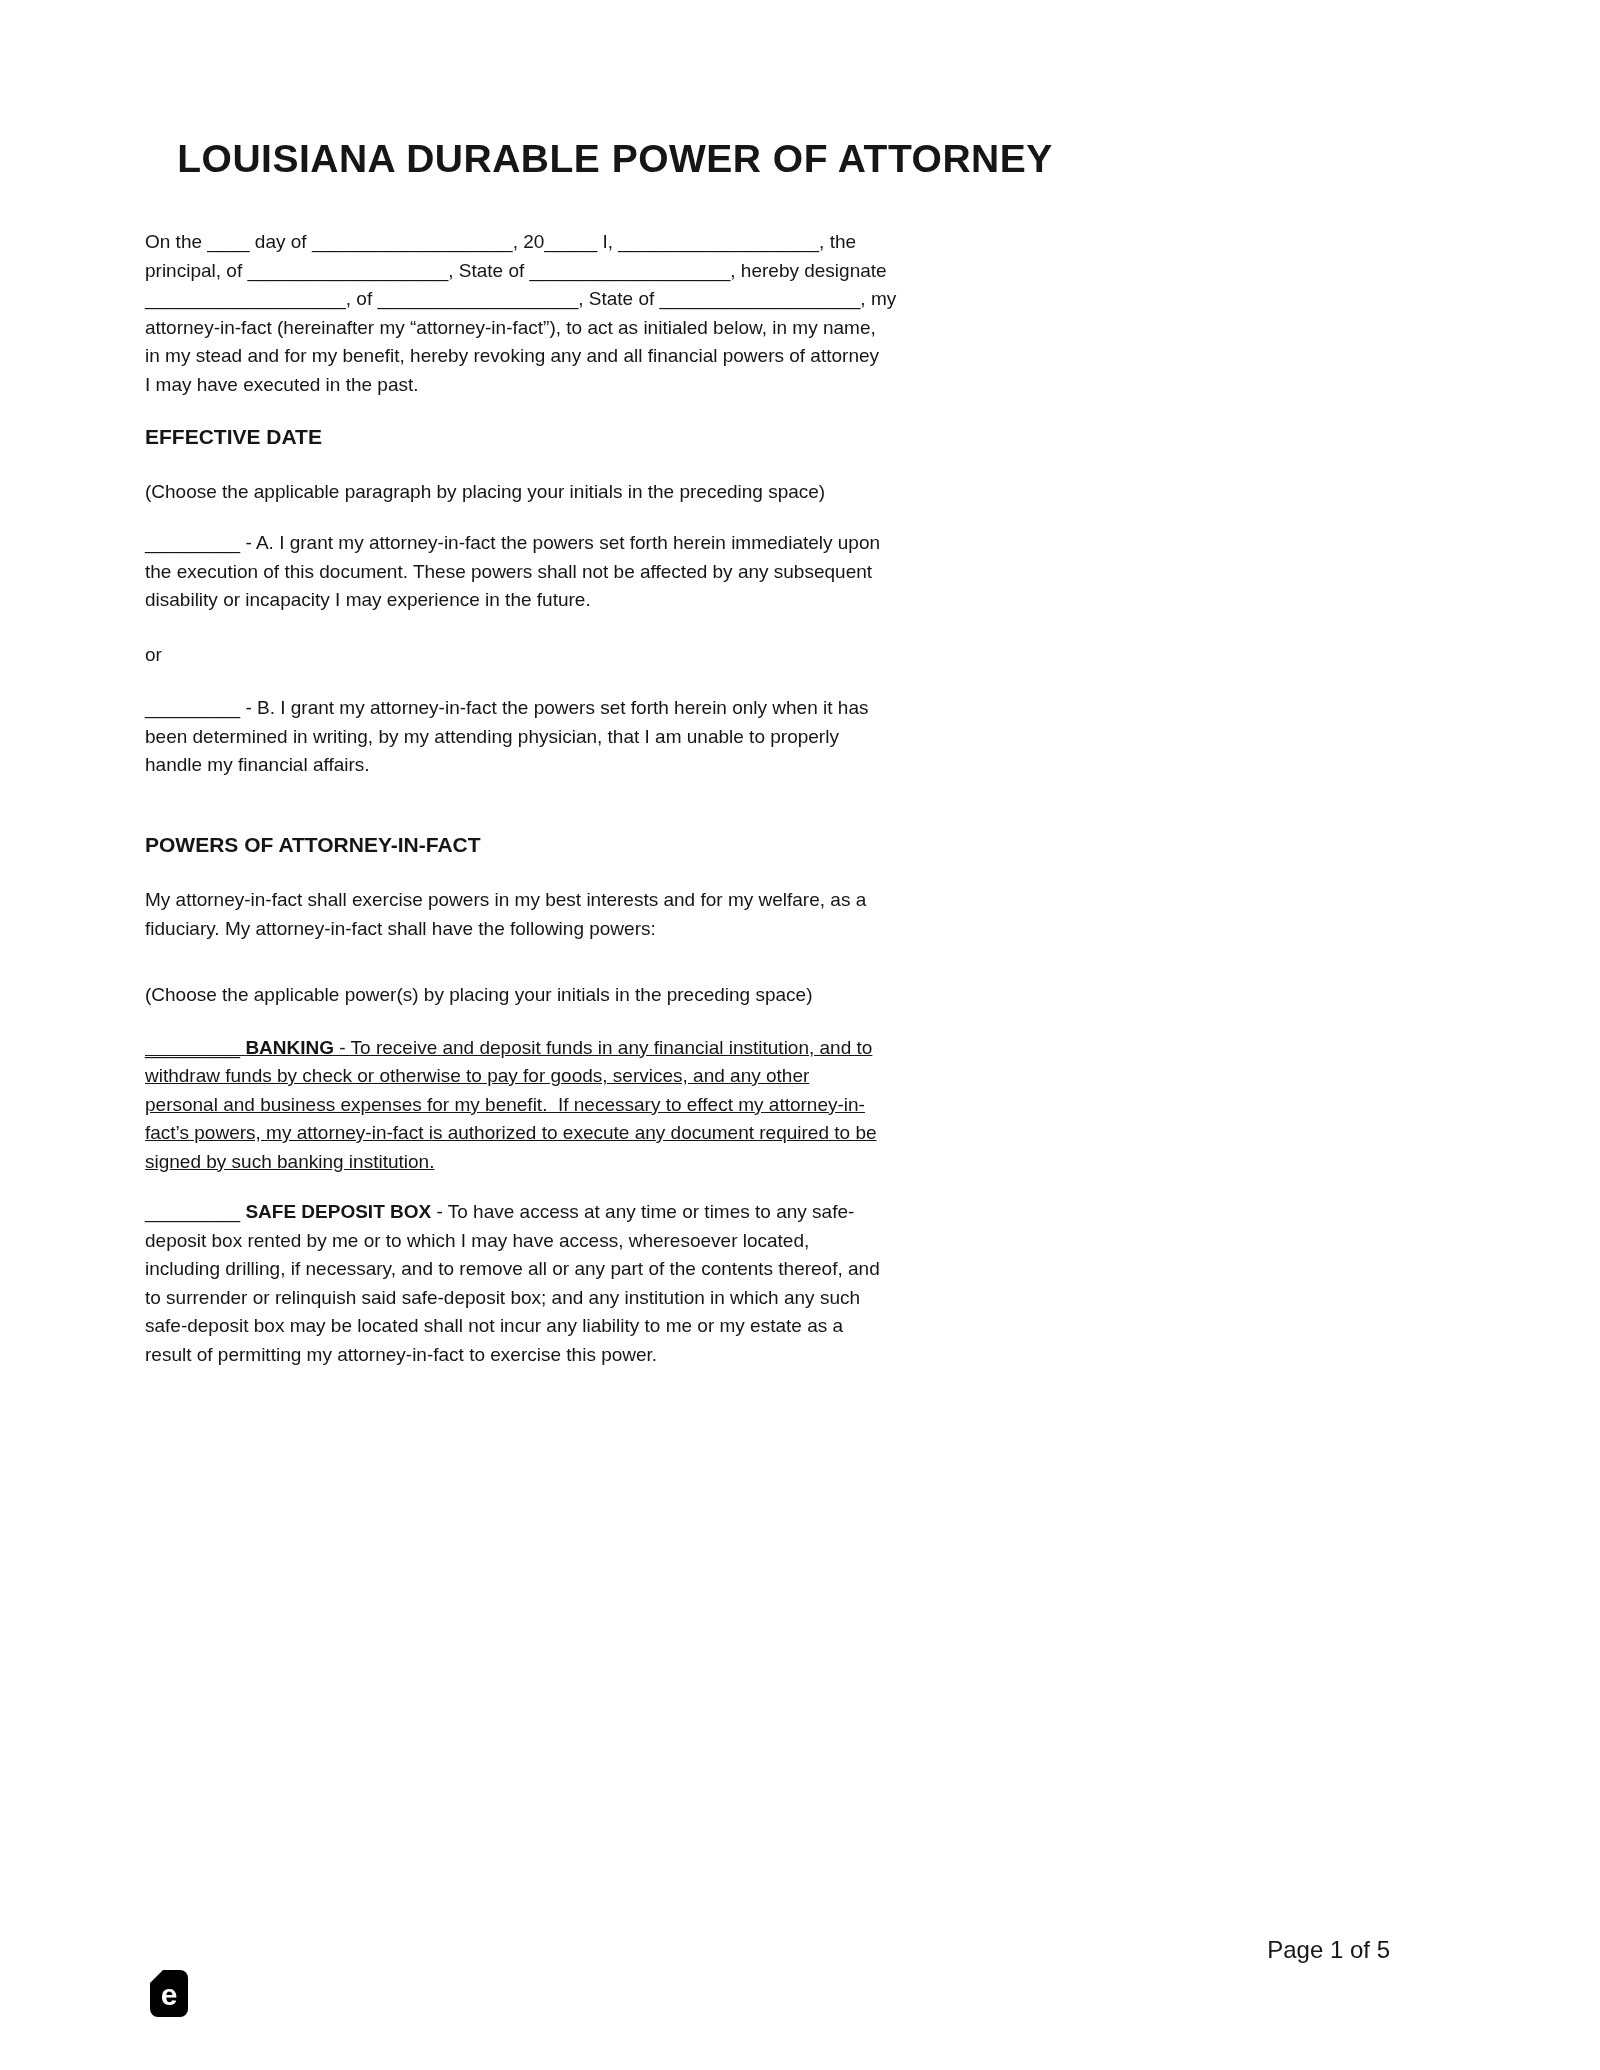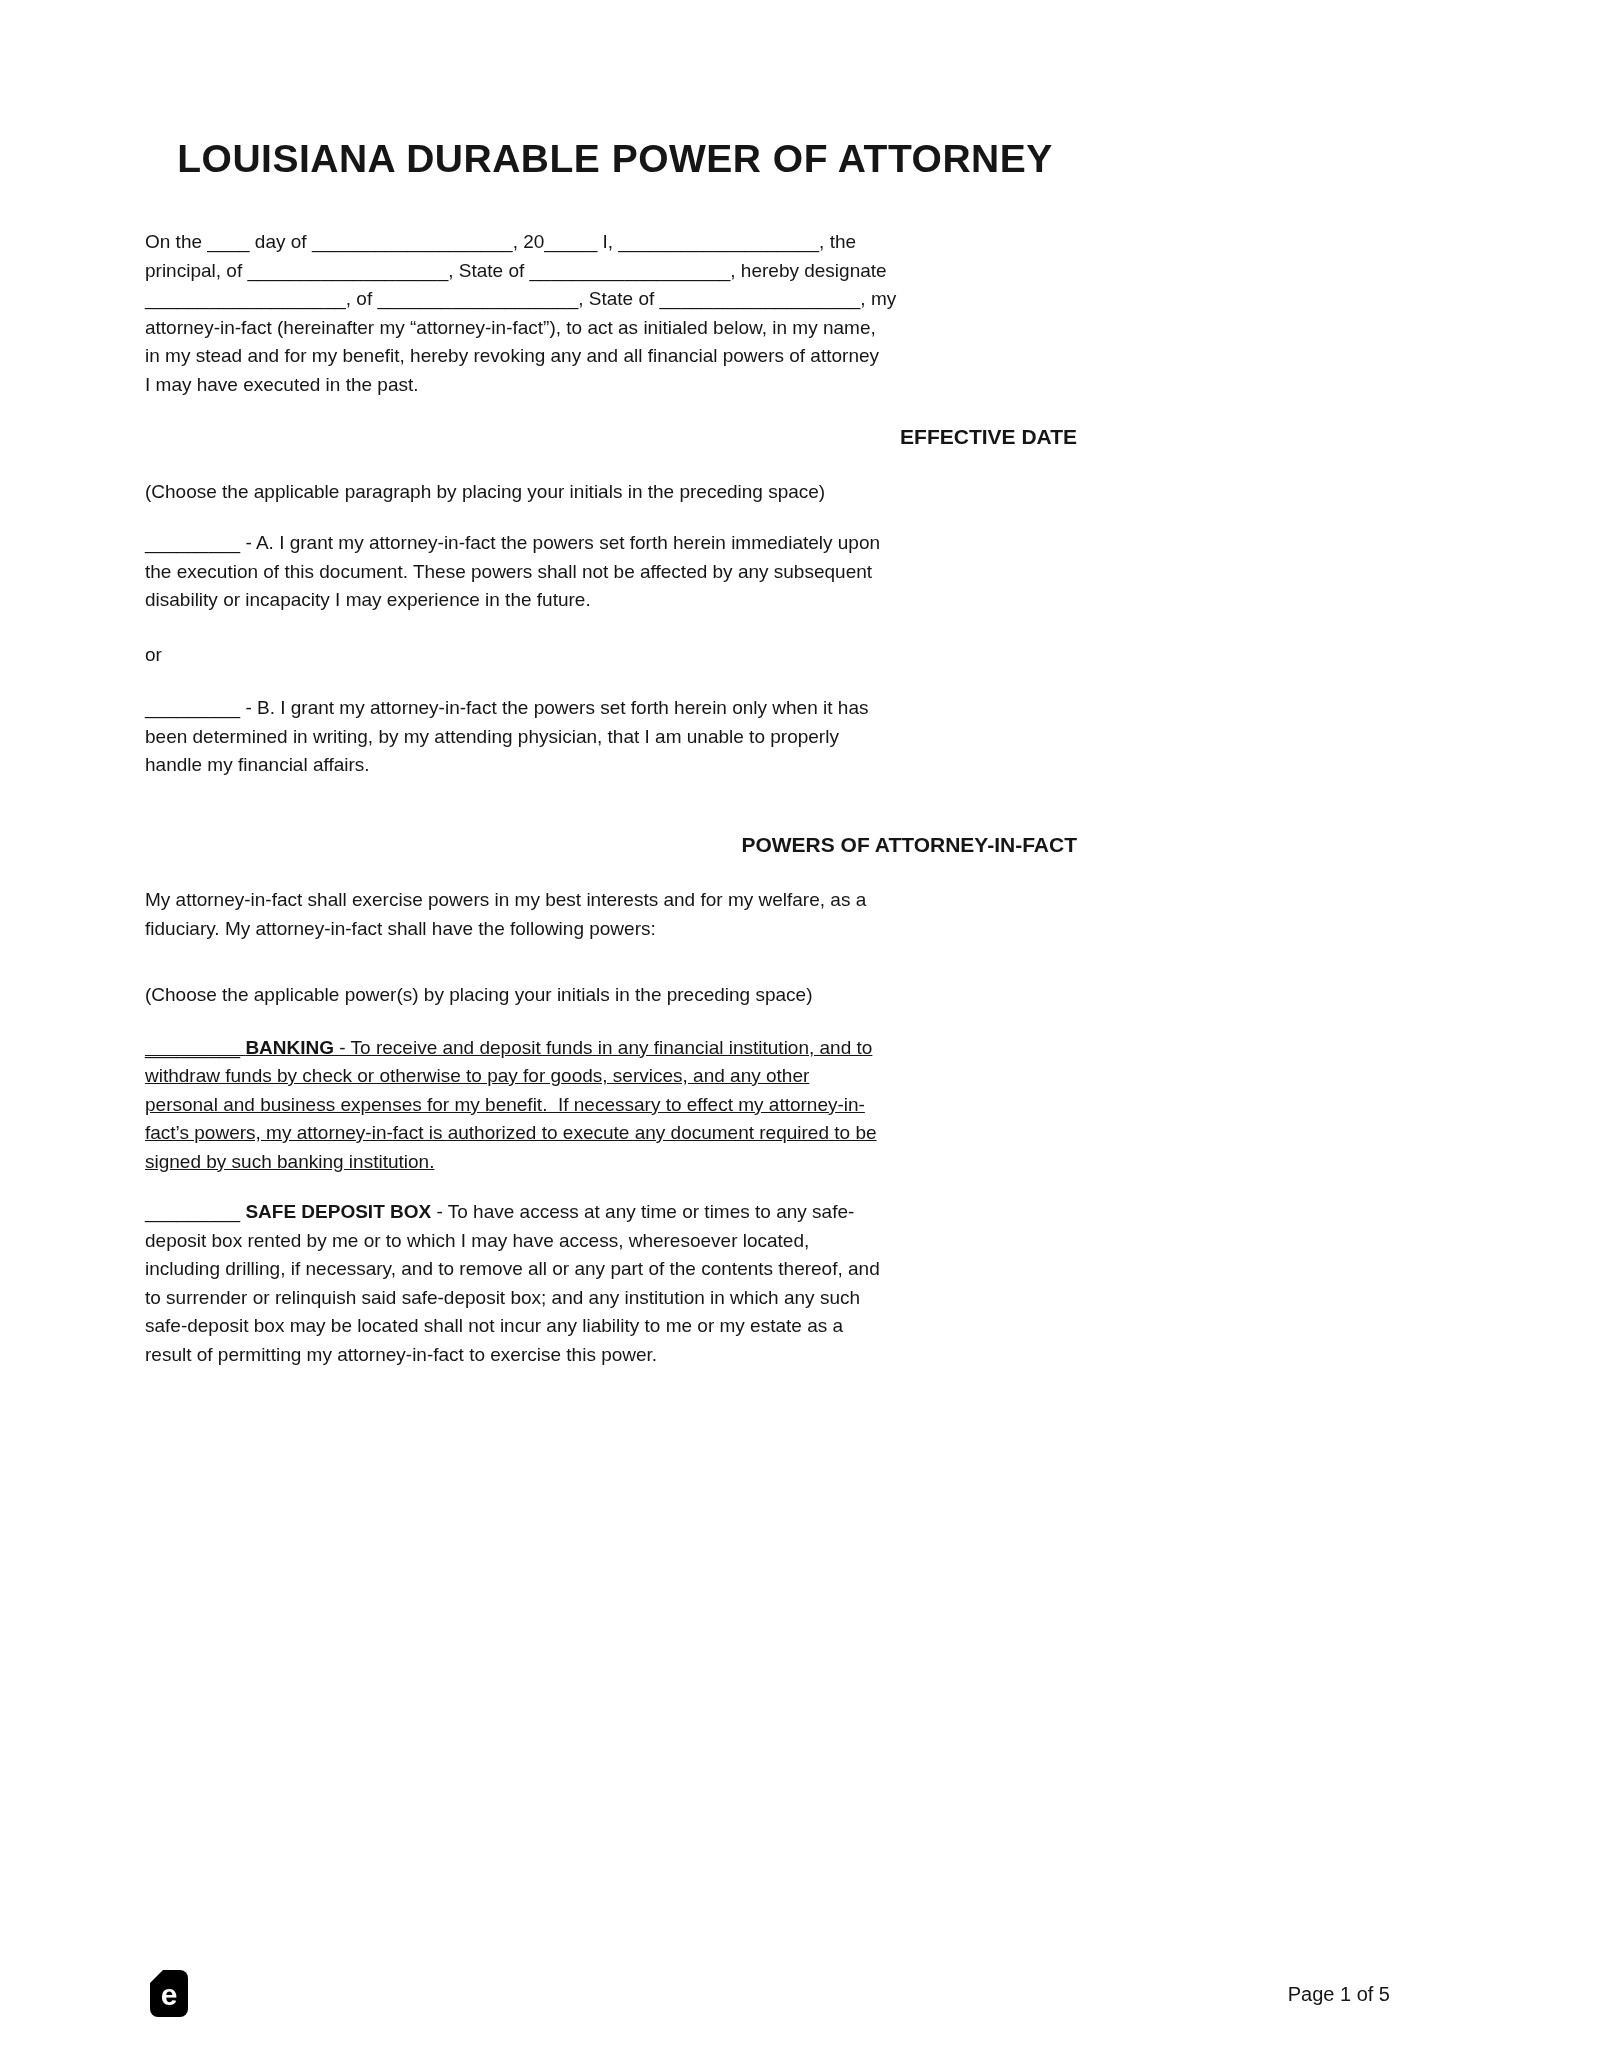--- a/index.html
+++ b/index.html
@@ -31,25 +31,25 @@
     letter-spacing: 0.5px;
     white-space: nowrap;
   }
   .para {
     margin: 0;
     font-size: 19px;
     line-height: 28.5px;
     white-space: pre-wrap;
   }
   .heading {
-    margin: 8px;
+    margin: 0;
     font-size: 21px;
     line-height: 28.5px;
     font-weight: bold;
-    text-align: right;
+    text-align: left;
   }
   .intro        { margin-top: 46px; }
   .ed-heading   { margin-top: 24px; }
   .ed-instruction { margin-top: 26px; }
   .option-a     { margin-top: 23px; }
   .or-sep       { margin-top: 26px; }
   .option-b     { margin-top: 25px; }
   .pw-heading   { margin-top: 51px; }
   .pw-intro     { margin-top: 27px; }
   .pw-instruction { margin-top: 38px; }
@@ -85,23 +85,23 @@
     justify-content: center;
     color: #ffffff;
     font-size: 30px;
     font-weight: bold;
     line-height: 1;
     padding-top: 3px;
     box-sizing: border-box;
   }
   .page-number {
     position: absolute;
-    top: 1980px;
+    top: 1936px;
     right: 210px;
-    font-size: 20px;
+    font-size: 24px;
     line-height: 28px;
     color: #161616;
   }
 </style>
 </head>
 <body>
 
 <div class="page">
   <div class="content">
 

